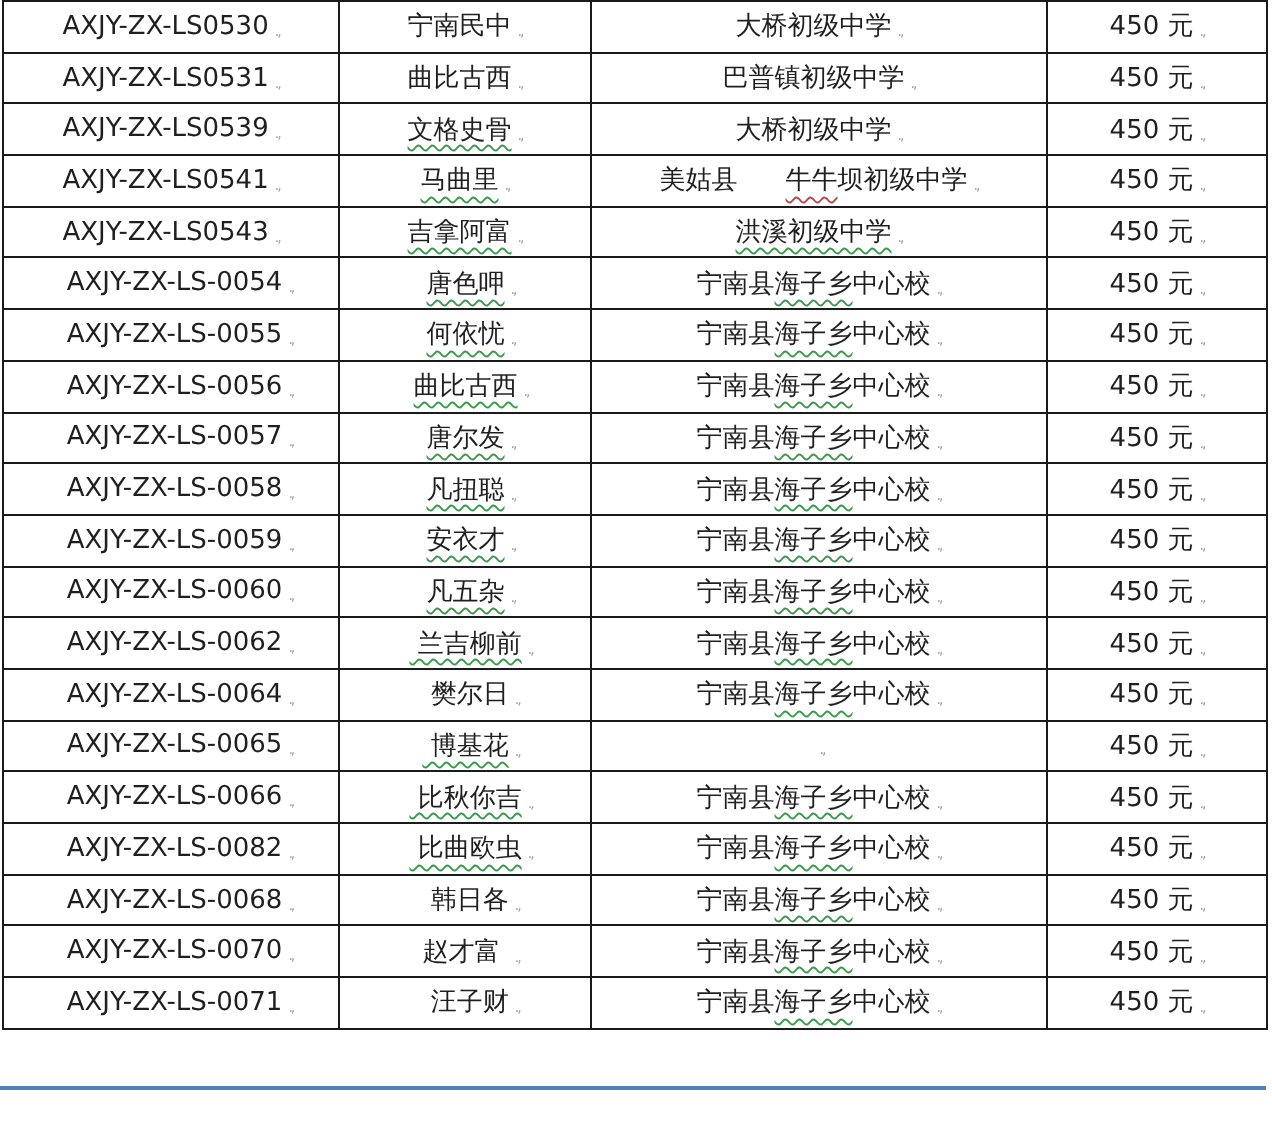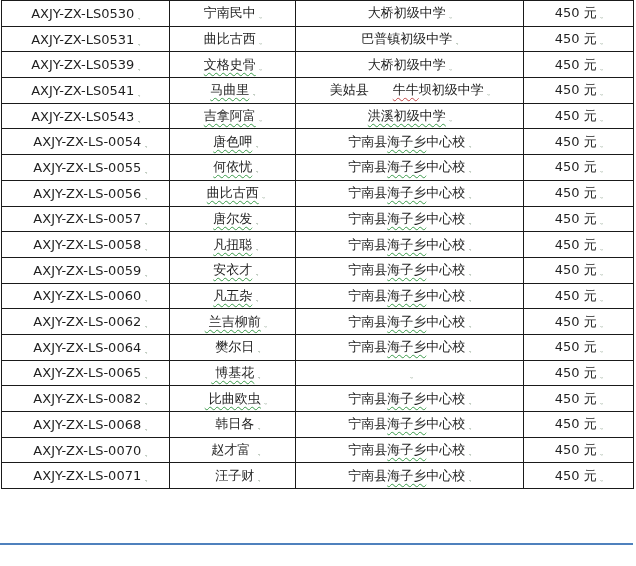--- a/index.html
+++ b/index.html
@@ -163,20 +163,26 @@
     <td class="cell-amount ac"><span>450 元</span><span class="eom">.,</span></td>
   </tr>
 
   <tr>
     <td class="cell-id al"><span>AXJY-ZX-LS-0065</span><span class="eom">.,</span></td>
     <td class="cell-name al"><span class="sq-green"> 博基花</span><span class="eom">.,</span></td>
     <td class="cell-school ac"><span class="eom">.,</span></td>
     <td class="cell-amount ac"><span>450 元</span><span class="eom">.,</span></td>
   </tr>
 
+  <tr>
+    <td class="cell-id al"><span>AXJY-ZX-LS-0066</span><span class="eom">.,</span></td>
+    <td class="cell-name al"><span class="sq-green"> 比秋你吉</span><span class="eom">.,</span></td>
+    <td class="cell-school ac"><span>宁南县</span><span class="sq-green">海子乡</span><span>中心校</span><span class="eom">.,</span></td>
+    <td class="cell-amount ac"><span>450 元</span><span class="eom">.,</span></td>
+  </tr>
 
   <tr>
     <td class="cell-id al"><span>AXJY-ZX-LS-0082</span><span class="eom">.,</span></td>
     <td class="cell-name al"><span class="sq-green"> 比曲欧虫</span><span class="eom">.,</span></td>
     <td class="cell-school ac"><span>宁南县</span><span class="sq-green">海子乡</span><span>中心校</span><span class="eom">.,</span></td>
     <td class="cell-amount ac"><span>450 元</span><span class="eom">.,</span></td>
   </tr>
 
   <tr>
     <td class="cell-id al"><span>AXJY-ZX-LS-0068</span><span class="eom">.,</span></td>

